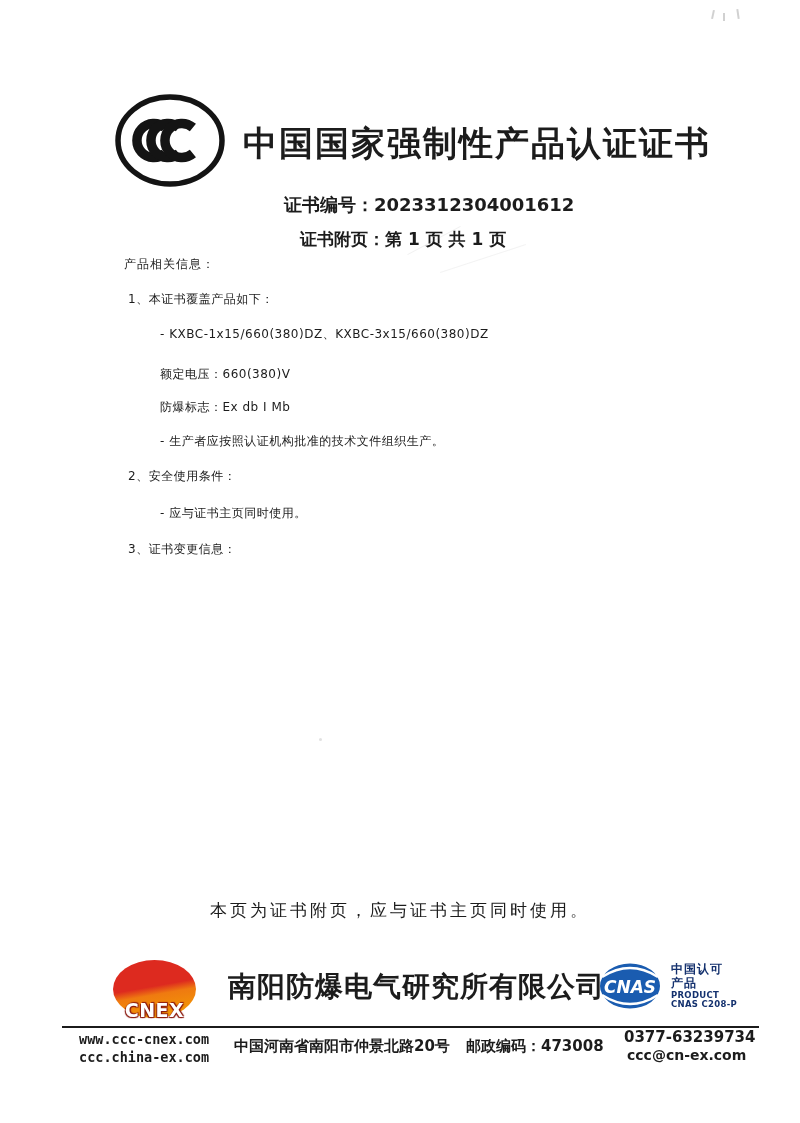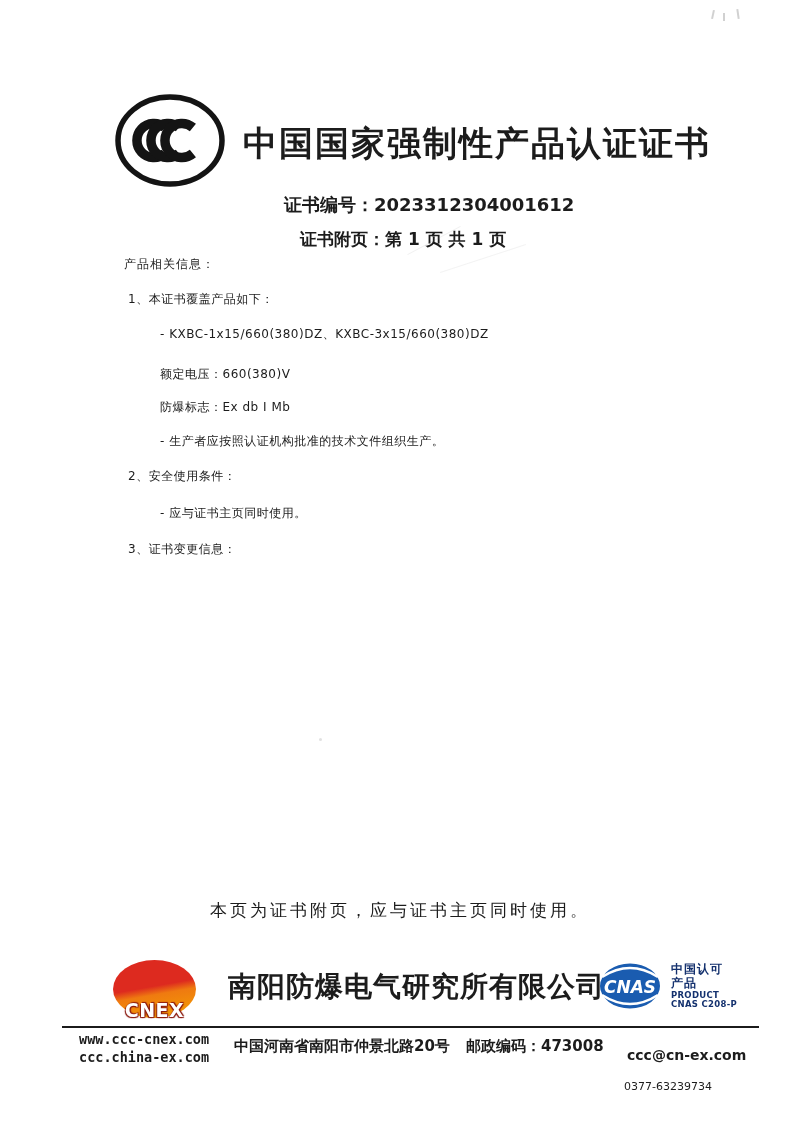--- a/index.html
+++ b/index.html
@@ -74,21 +74,21 @@
     background: #1b1b1b;
   }
   .footer-web {
     position: absolute; left: 79px; font-family: "DejaVu Sans Mono", monospace;
     font-size: 13.5px; font-weight: bold; white-space: nowrap;
   }
   .web1 { top: 1031px; }
   .web2 { top: 1049px; }
   .footer-address { position: absolute; left: 234px; top: 1037px; font-size: 15px; font-weight: bold; white-space: nowrap; }
   .footer-postal  { position: absolute; left: 466px; top: 1037px; font-size: 15px; font-weight: bold; white-space: nowrap; }
-  .footer-phone   { position: absolute; left: 624px; top: 1080px; font-size: 11px; font-weight: normal; white-space: nowrap; }
+  .footer-phone   { position: absolute; left: 624px; top: 1028px; font-size: 15px; font-weight: bold; white-space: nowrap; }
   .footer-email   { position: absolute; left: 627px; top: 1047px; font-size: 14px; font-weight: bold; white-space: nowrap; }
 
   
   .artifact { position: absolute; background: #9a9a9a; opacity: 0.45; }
   .a1 { left: 712px; top: 10px; width: 2px; height: 9px; transform: rotate(12deg); }
   .a2 { left: 723px; top: 13px; width: 2px; height: 8px; }
   .a3 { left: 737px; top: 9px;  width: 2px; height: 10px; transform: rotate(-8deg); }
   .a4 { left: 404px; top: 240px; width: 60px; height: 1px; opacity: 0.15; transform: rotate(-28deg); }
   .a5 { left: 438px; top: 258px; width: 90px; height: 1px; opacity: 0.12; transform: rotate(-18deg); }
   .a6 { left: 319px; top: 738px; width: 3px; height: 3px; border-radius: 50%; opacity: 0.3; }

